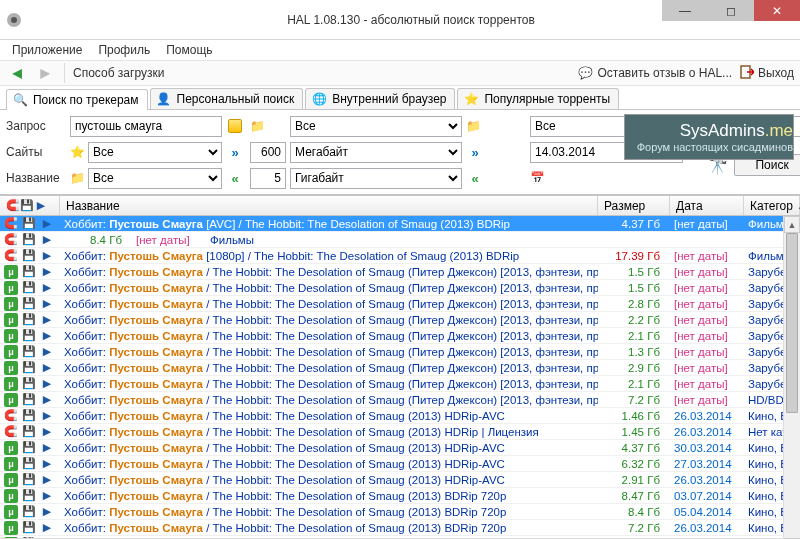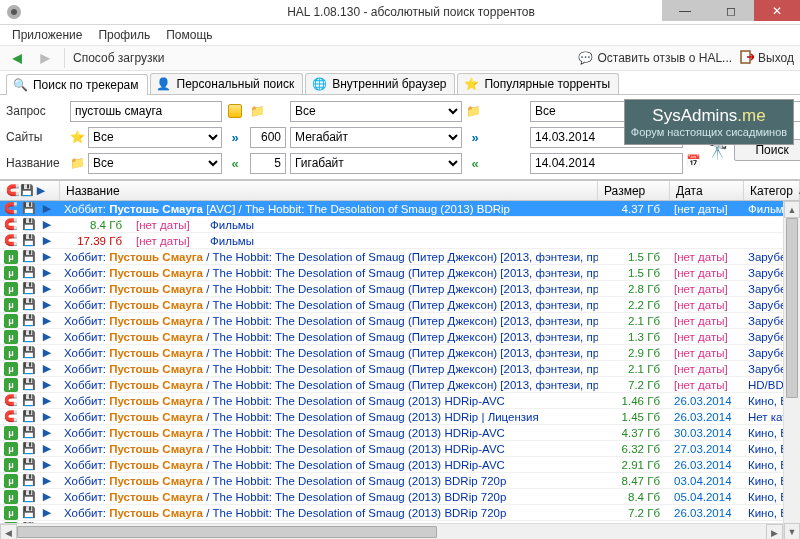--- a/index.html
+++ b/index.html
@@ -1,19 +1,19 @@
 <!DOCTYPE html>
 <html><head>
 <meta charset="utf-8">
 <style>
   * { box-sizing: border-box; margin: 0; padding: 0; font-family: "Segoe UI", Tahoma, sans-serif; }
   body { background: #fff; width: 800px; height: 539px; overflow: hidden; }
 
   
-  .titlebar { height: 25px; background: #fff; border-bottom: 1px solid #d8d8d8; display: flex; align-items: center; position: relative; }
+  .titlebar { height: 40px; background: #fff; border-bottom: 1px solid #d8d8d8; display: flex; align-items: center; position: relative; }
   .titlebar-title { font-size: 12px; color: #333; margin: 0 auto; }
   .win-controls { display: flex; height: 21px; position: absolute; right: 0; top: 0; }
   .win-btn { width: 46px; height: 21px; display: flex; align-items: center; justify-content: center; font-size: 12px; color: #fff; }
   .win-btn.min { background: #c8c8c8; color:#333; }
   .win-btn.max { background: #c8c8c8; color:#333; }
   .win-btn.close { background: #c75050; }
   .app-icon { width: 16px; height: 16px; margin-left: 6px; }
 
   
   .menubar { height: 20px; display: flex; align-items: center; padding: 0 6px; font-size: 12px; color: #333; gap: 4px; }
@@ -38,21 +38,21 @@
   input.text { height: 21px; border: 1px solid #abadb3; padding: 0 4px; font-size: 12px; width: 100%; }
   input.num { height: 21px; border: 1px solid #abadb3; font-size: 12px; width: 100%; text-align: right; padding-right: 4px; }
   .icon-btn { width: 18px; height: 18px; display:flex; align-items:center; justify-content:center; cursor:pointer; }
   .arrow { font-size: 13px; font-weight: bold; }
   .arrow.blue { color: #0072c6; }
   .arrow.green { color: #2e9c3e; }
   .yellow-box { width: 14px; height: 14px; background: linear-gradient(#ffe680,#ffc107); border:1px solid #cc9900; display:inline-block; border-radius:2px; }
   .mini-cal { width:16px; height:16px; display:inline-flex; align-items:center; justify-content:center; }
   .search-btn-area { grid-column: 9 / 11; grid-row: 2 / 4; display:flex; align-items:center; gap:6px; }
   .search-big { display:flex; align-items:center; gap:6px; padding: 3px 20px; border:1px solid #abadb3; background:#f3f3f3; border-radius:2px; cursor:pointer; }
-  .banner { position:absolute; right:6px; top:4px; width:170px; height:46px; background:#4d6a6f; border:1px solid #999; display:flex; flex-direction:column; align-items:center; justify-content:center; color:#d0e5e8; font-size:11px; }
+  .banner { position:absolute; right:6px; top:4px; width:170px; height:46px; background:#4d6a6f; border:1px solid #999; display:flex; flex-direction:column; align-items:flex-end; justify-content:center; color:#d0e5e8; font-size:11px; }
   .banner .brand { font-size:17px; color:#fff; font-weight:300; }
   .banner .brand b { color:#f0e68c; font-weight:400; }
 
   
   .table-wrap { height: 360px; overflow: hidden; border-top: 1px solid #c5c5c5; position:relative; }
   .thead { display:flex; font-size:12px; background:linear-gradient(#fdfdfd,#ececec); border-bottom:1px solid #c5c5c5; height:20px; align-items:center; position:relative; }
   .th { padding: 0 6px; border-right:1px solid #d5d5d5; height:100%; display:flex; align-items:center; }
   .th.icons { width: 60px; }
   .th.name { flex: 1; }
   .th.size { width: 72px; }
@@ -194,21 +194,20 @@
   <div style="display:flex; gap:3px; align-items:center">
     <span>📁</span>
     <select class="combo" style="flex:1"><option>Все</option></select>
   </div>
   <span class="icon-btn arrow green">«</span>
   <input class="num" value="5" style="">
   <select class="combo"><option>Гигабайт</option></select>
   <span class="icon-btn arrow green">«</span>
   <span></span>
   <div style="display:flex; gap:3px;">
-    <input class="text" style="flex: 1 1 0%;" value="14.04.2014">
     <span class="mini-cal">📅</span>
   </div>
 
   <div class="banner">
     <div class="brand"><span>SysAdmins</span><b>.me</b></div>
     <div>Форум настоящих сисадминов</div>
   </div>
 </div>
 
 <div class="table-wrap">
@@ -253,20 +252,21 @@
         <div class="cell size size-green">8.4 Гб</div>
         <div class="cell date date-pink">[нет даты]</div>
         <div class="cell cat t-blue">Фильмы</div>
       </div>
       <div class="row">
         <div class="cell icons">
           <span class="ic ic-magnet">🧲</span>
           <span class="ic ic-disk">💾</span>
           <span class="ic ic-play">▶</span>
         </div>
+        <div class="cell name"><span class="t-blue">Хоббит: </span><span class="t-orange">Пустошь Смауга</span><span class="t-blue"> [1080p] / The Hobbit: The Desolation of Smaug (2013) BDRip</span></div>
         <div class="cell size size-red">17.39 Гб</div>
         <div class="cell date date-pink">[нет даты]</div>
         <div class="cell cat t-blue">Фильмы</div>
       </div>
       <div class="row">
         <div class="cell icons">
           <span class="ic ic-ut">μ</span>
           <span class="ic ic-disk">💾</span>
           <span class="ic ic-play">▶</span>
         </div>
@@ -419,21 +419,21 @@
         <div class="cell cat t-blue">Кино, Ви</div>
       </div>
       <div class="row">
         <div class="cell icons">
           <span class="ic ic-ut">μ</span>
           <span class="ic ic-disk">💾</span>
           <span class="ic ic-play">▶</span>
         </div>
         <div class="cell name"><span class="t-blue">Хоббит: </span><span class="t-orange">Пустошь Смауга</span><span class="t-blue"> / The Hobbit: The Desolation of Smaug (2013) BDRip 720p</span></div>
         <div class="cell size size-green">8.47 Гб</div>
-        <div class="cell date date-blue">03.04.2014</div>
+        <div class="cell date date-blue">03.07.2014</div>
         <div class="cell cat t-blue">Кино, Ви</div>
       </div>
       <div class="row">
         <div class="cell icons">
           <span class="ic ic-ut">μ</span>
           <span class="ic ic-disk">💾</span>
           <span class="ic ic-play">▶</span>
         </div>
         <div class="cell name"><span class="t-blue">Хоббит: </span><span class="t-orange">Пустошь Смауга</span><span class="t-blue"> / The Hobbit: The Desolation of Smaug (2013) BDRip 720p</span></div>
         <div class="cell size size-green">8.4 Гб</div>

